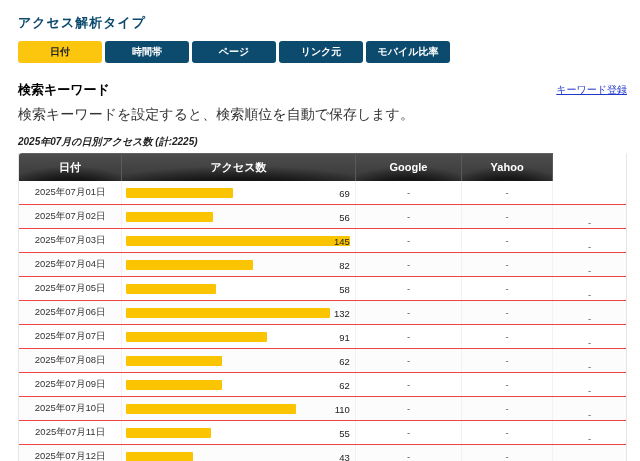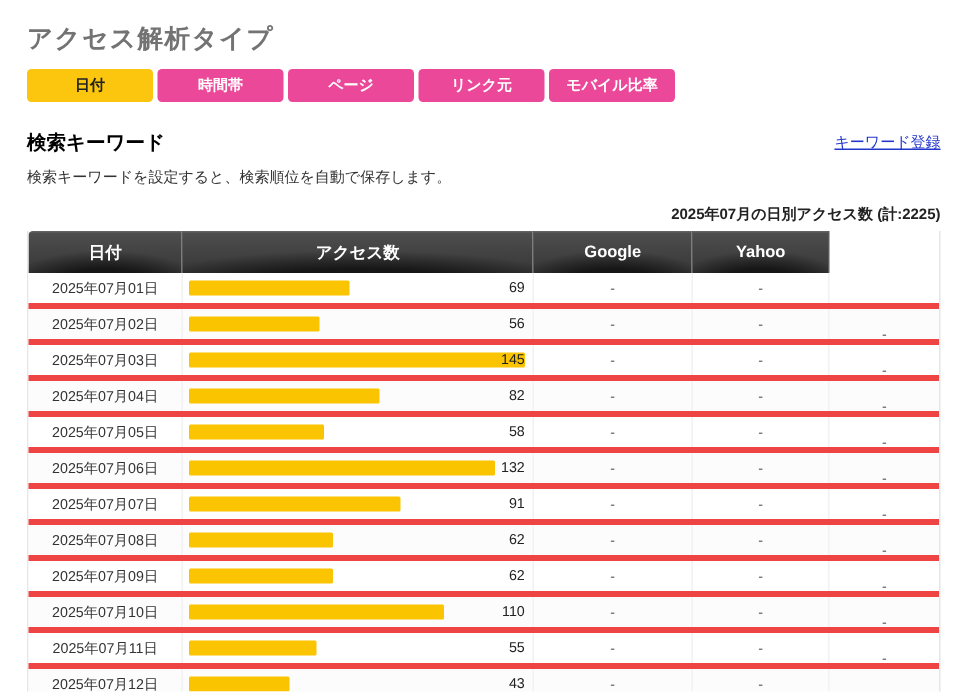--- a/index.html
+++ b/index.html
@@ -8,51 +8,51 @@
     background: #ffffff;
     font-family: "Liberation Sans", sans-serif;
     color: #333;
   }
   .wrap { padding: 14px 13px 0 18px; }
 
   
   .page-title {
     font-family: "DejaVu Serif", serif;
     font-weight: bold;
-    font-size: 17px;
-    color: #737373;
+    font-size: 13px;
+    color: #0c4a6e;
     letter-spacing: 1px;
     margin-bottom: 9px;
   }
 
   
   .tabs { display: flex; gap: 3px; margin-bottom: 18px; }
   .tab {
     width: 84px; height: 22px;
     display: flex; align-items: center; justify-content: center;
     font-size: 10px; font-weight: bold;
     border-radius: 3px;
-    background: #ec4899; color: #fff;
+    background: #0c4a6e; color: #fff;
     cursor: pointer;
   }
   .tab.active { background: #fbc60d; color: #222; }
 
   
   .section-head { display: flex; justify-content: space-between; align-items: center; }
   .section-title { font-size: 13px; font-weight: bold; color: #000000; }
   .kw-link {
     font-size: 10px; font-weight: normal; color: #2336cc;
     text-decoration: underline; cursor: pointer;
   }
-  .section-desc { font-size: 10px; color: #333; margin-top: 7px; }
+  .section-desc { font-size: 14px; color: #333; margin-top: 7px; }
 
   
   .table-caption {
-    text-align: right; font-size: 10px; font-weight: bold; color: #222;
-    margin-top: 11px; margin-bottom: 4px;
+    font-size: 10px; font-weight: bold; color: #222;
+    margin-top: 11px; margin-bottom: 4px; font-style: italic;
   }
 
   
   .table { width: 100%; border: 1px solid #e6e6e6; border-top: none; }
   .thead { display: flex; height: 28px; border-radius: 3px 3px 0 0; overflow: hidden; }
   .th {
     display: flex; align-items: center; justify-content: center;
     color: #fff; font-size: 11px; font-weight: bold;
     background:
       radial-gradient(ellipse 95% 130% at 50% 140%, rgba(0,0,0,0.62) 38%, rgba(0,0,0,0) 72%),
@@ -61,21 +61,21 @@
     box-shadow: inset 0 1px 0 rgba(255,255,255,0.12);
   }
   .th:last-child { border-right: none; }
 
   .col-date  { width: 17%; }
   .col-count { width: 38.5%; }
   .col-g     { width: 17.5%; }
   .col-y     { width: 15%; }
   .col-b     { width: 12%; margin-top: 41px; }
 
-  .row { display: flex; height: 24px; background: #fff; border-bottom: 4px solid #ef4444; }
+  .row { display: flex; height: 24px; background: #fff; border-bottom: 1px solid #ef4444; }
   .row:nth-child(even) { background: #fcfcfc; }
   .cell {
     display: flex; align-items: center; justify-content: center;
     font-size: 9.5px; color: #444;
     border-right: 1px solid #f2f2f2;
   }
   .cell:last-child { border-right: none; }
   .date-cell { color: #333; }
   .bar-cell { position: relative; justify-content: flex-start; padding: 0 5px 0 4px; }
   .bar-track { position: relative; width: 100%; height: 10px; }

